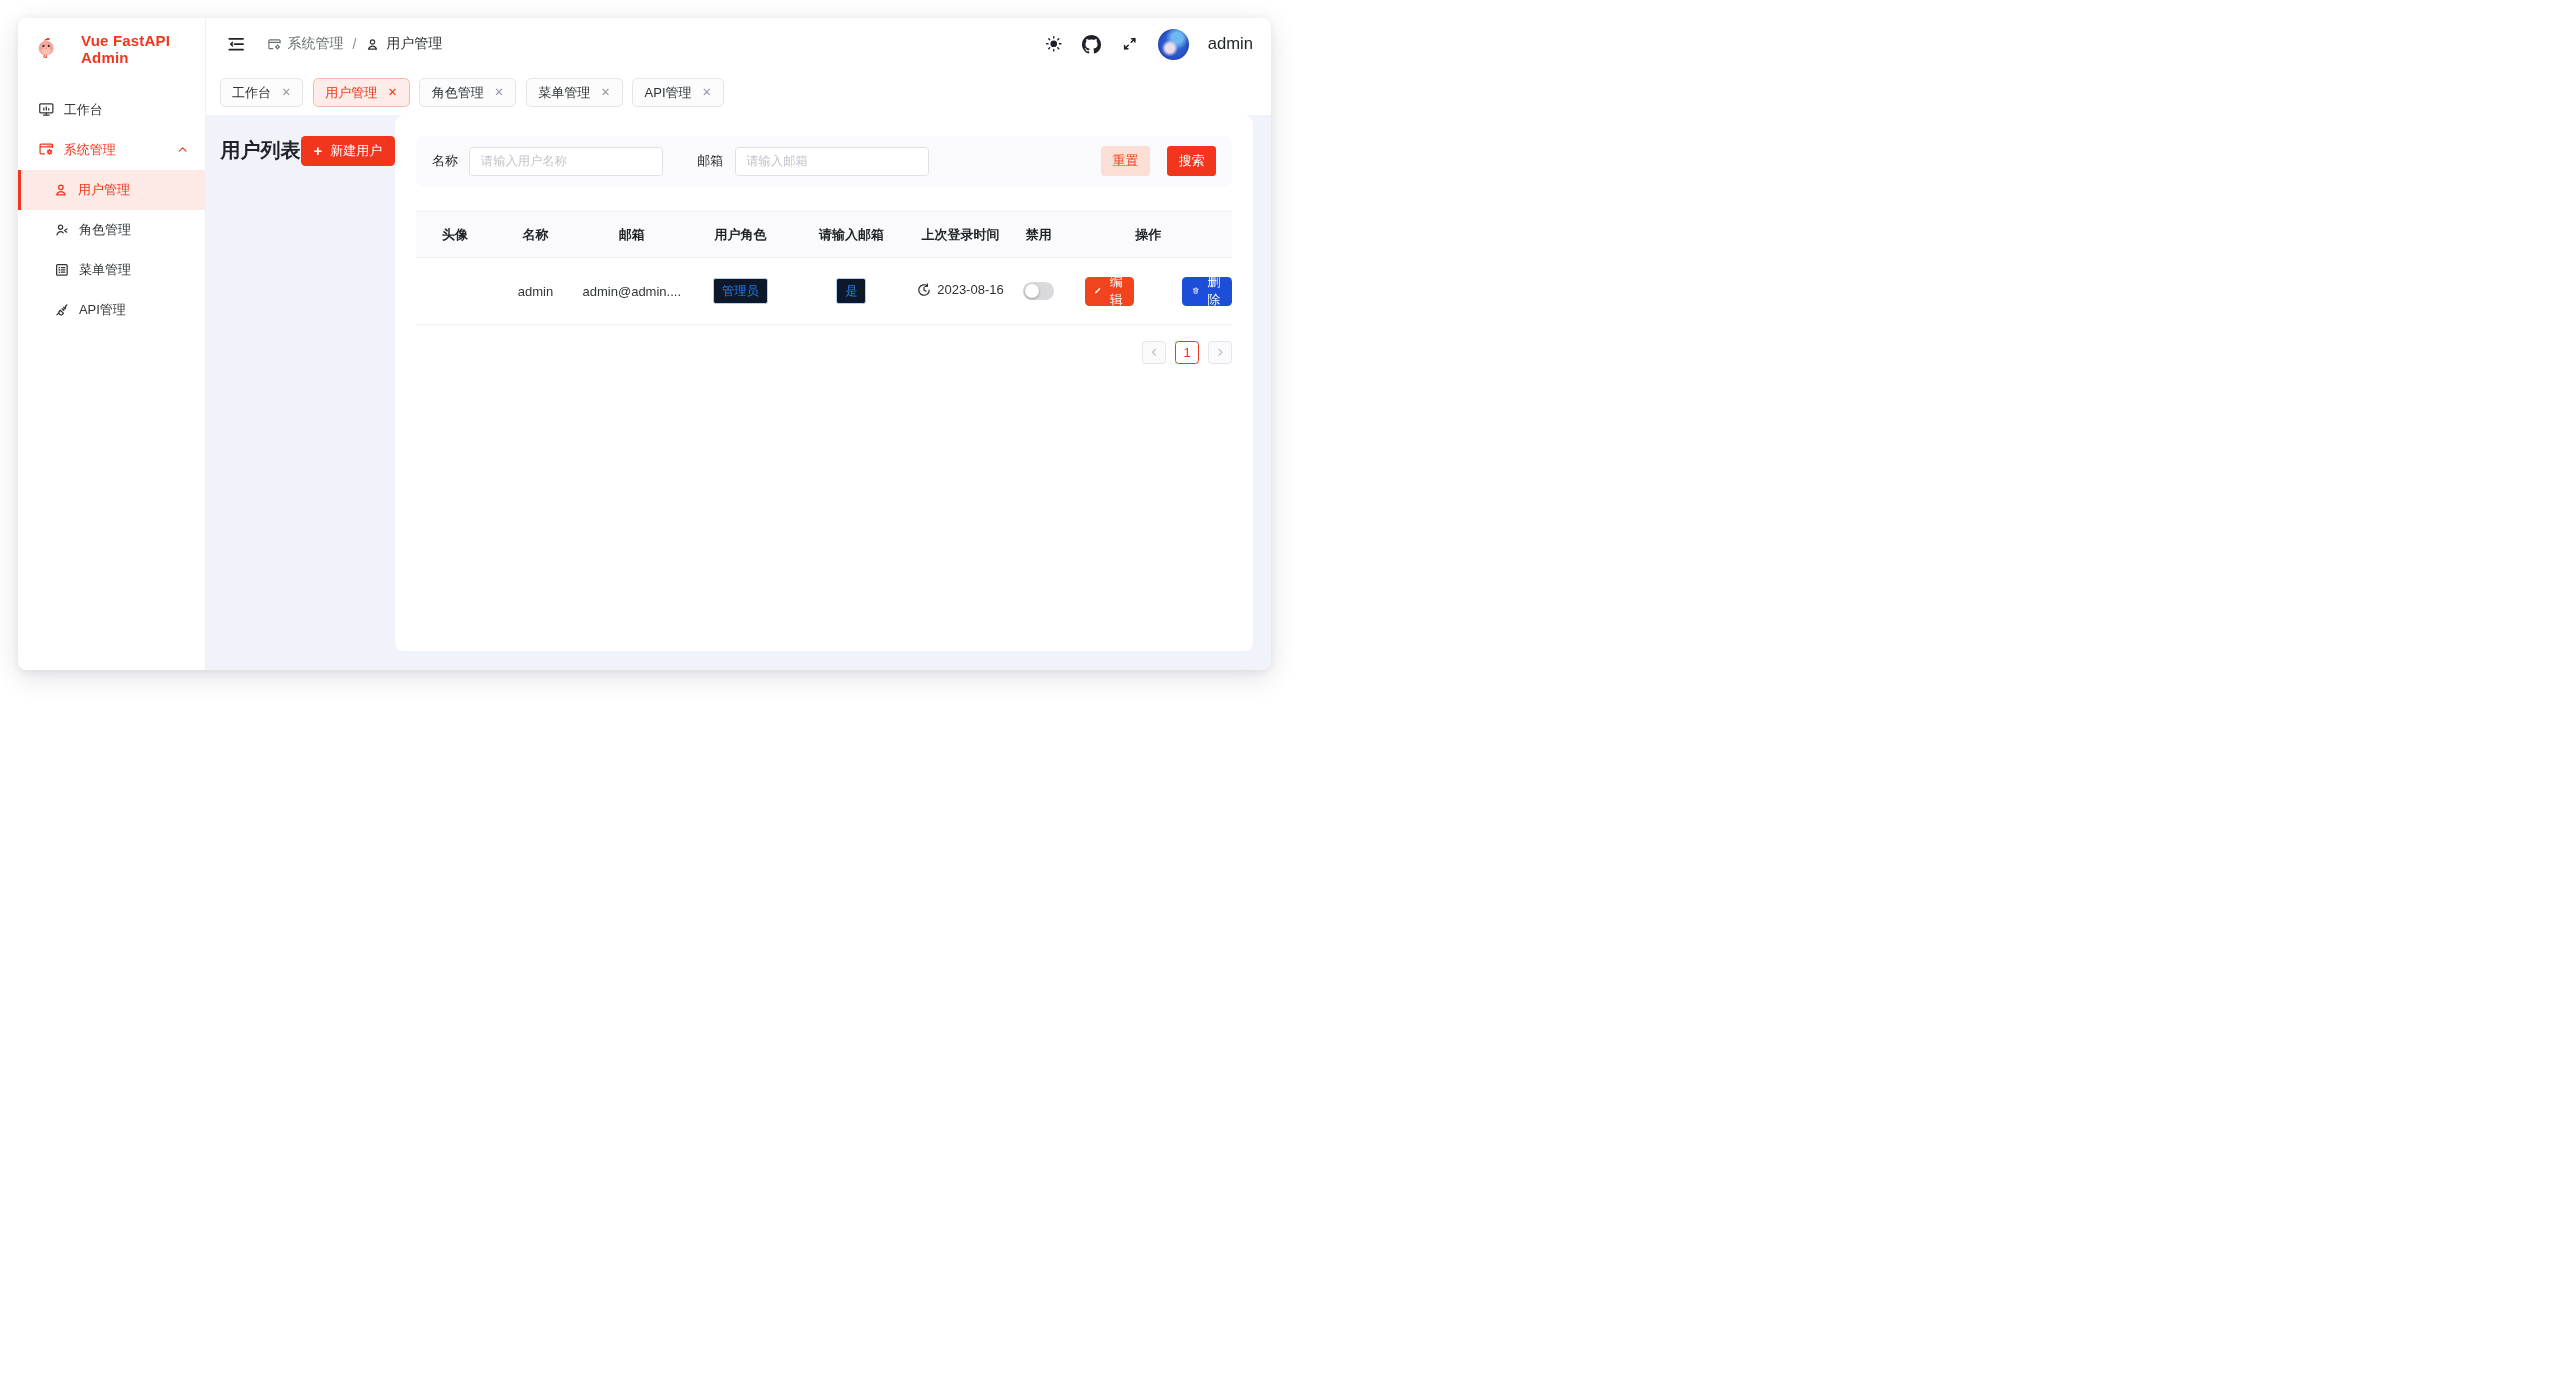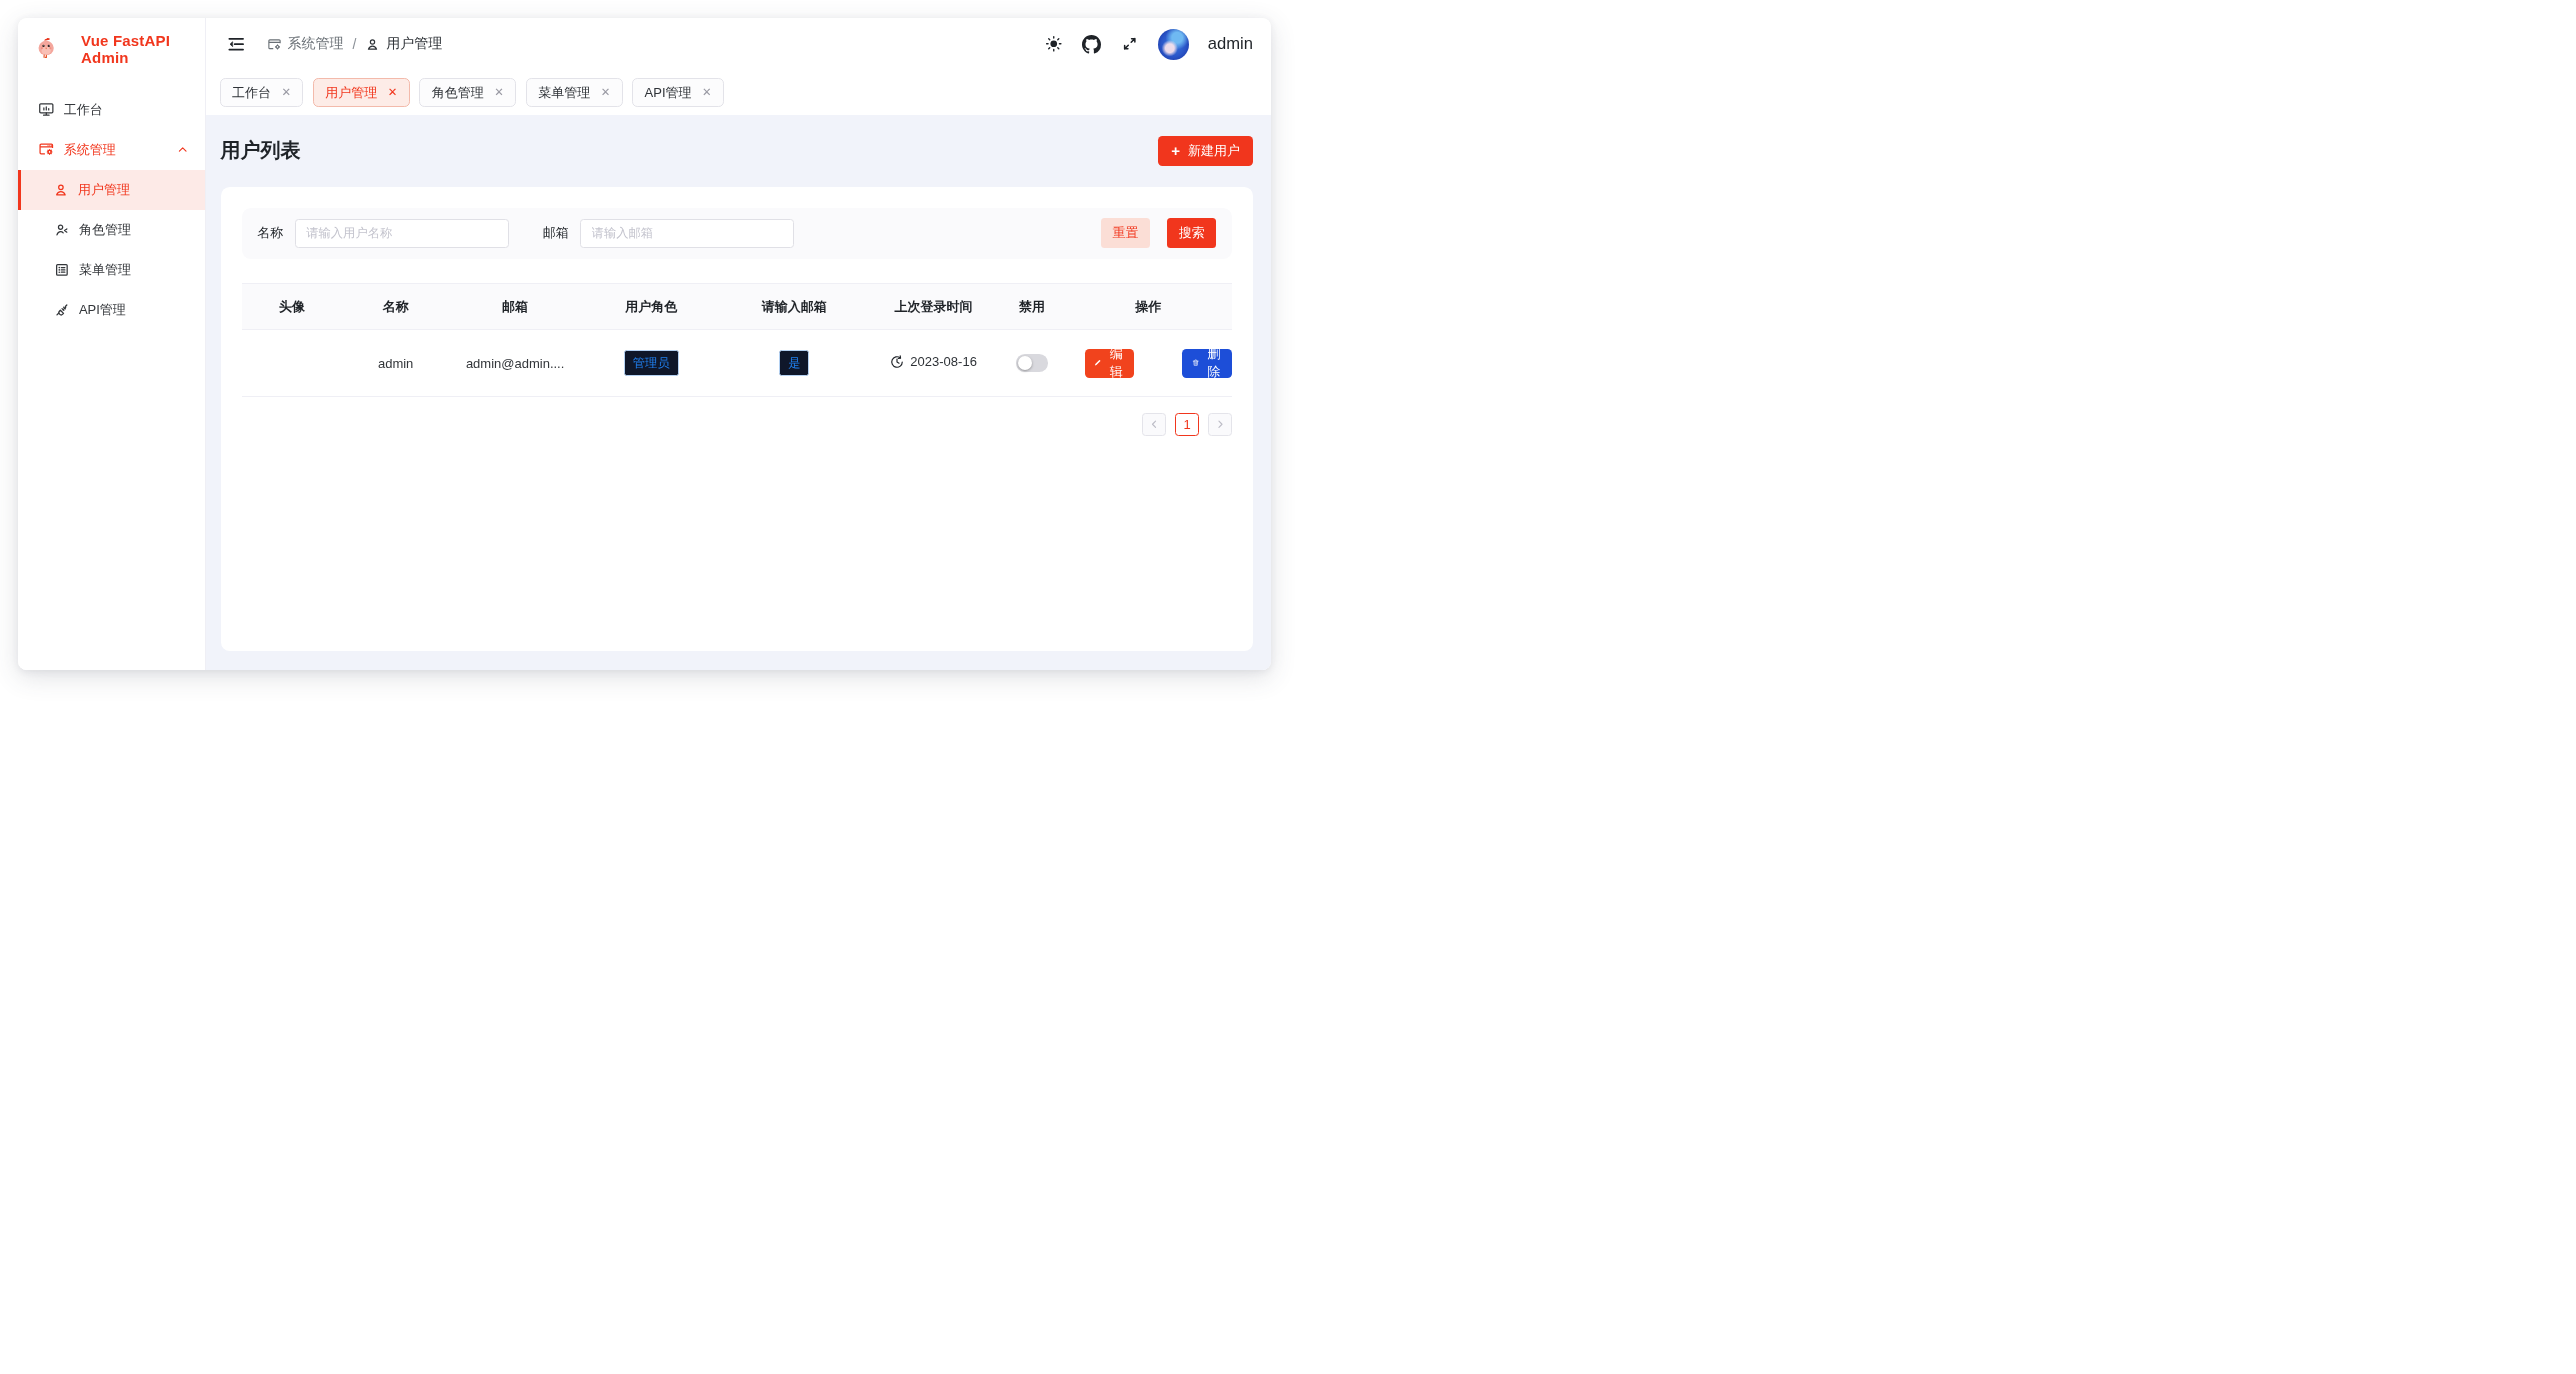--- a/index.html
+++ b/index.html
@@ -40,31 +40,31 @@
   }
   .username { font-size:16.6px; color:#1f2328; cursor:pointer; }
   
   .tabbar { height:44px; background:#fff; display:flex; align-items:center; gap:9.6px; padding:0 14px; }
   .tab { display:flex; align-items:center; gap:10.5px; height:29px; padding:0 11.4px; border:0.9px solid #e3e3e9;
          background:#fcfcfd; border-radius:5.3px; font-size:13px; color:#2e3237; cursor:pointer; }
   .tab .x { font-size:11.4px; color:#9a9aa4; cursor:pointer; line-height:1; }
   .tab.active { background:#fdece7; border-color:#f3baab; color:#f1361d; }
   .tab.active .x { color:#f1361d; }
   
-  .content { flex:1; background:#f1f3fa; padding:0 17.5px 19px 15px; display:flex; flex-direction:column; min-height:0; }
+  .content { flex:1; background:#f1f3fa; padding:0 17.5px 19px 15px; display:flex; flex-direction:row; min-height:0; }
   .page-head { height:72px; display:flex; align-items:center; justify-content:space-between; flex-shrink:0; }
   .page-title { font-size:20px; font-weight:bold; color:#1f2328; }
   .btn-new { display:flex; align-items:center; gap:7.9px; height:30px; padding:0 13px; background:#f1361d; color:#fff;
              border:none; border-radius:4.4px; font-size:13px; cursor:pointer; font-family:inherit; }
   .btn-new .plus { font-size:15px; font-weight:bold; line-height:1; }
   .card { flex:1; background:#fff; border-radius:8.8px; padding:21px; min-height:0; }
   .filterbar { background:#fafafc; border-radius:8.8px; height:51px; display:flex; align-items:center; padding:0 15.8px; }
   .f-label { font-size:13px; color:#1f2328; margin-right:11.4px; }
   .f-label.second { margin-left:34px; }
-  .f-input { width:214px; height:29px; border:0.9px solid #e0e0e6; border-radius:3.5px; background:#fff;
+  .f-input { width:194px; height:29px; border:0.9px solid #e0e0e6; border-radius:3.5px; background:#fff;
              padding:0 10.5px; font-size:12.3px; color:#0c4a6e; font-family:inherit; outline:none; }
   .f-input::placeholder { color:#c3c3cd; }
   .f-spacer { flex:1; }
   .btn-reset { height:30px; padding:0 11.4px; background:#fbded6; color:#f1361d; border:none; border-radius:3.5px;
                font-size:13px; cursor:pointer; font-family:inherit; }
   .btn-search { height:30px; padding:0 11.4px; margin-left:17.5px; background:#f1361d; color:#fff; border:none;
                 border-radius:3.5px; font-size:13px; cursor:pointer; font-family:inherit; }
   
   .tbl { width:100%; border-collapse:collapse; margin-top:24.5px; }
   .tbl th { background:#fafafc; height:46px; font-size:13px; font-weight:bold; color:#1f2328;

